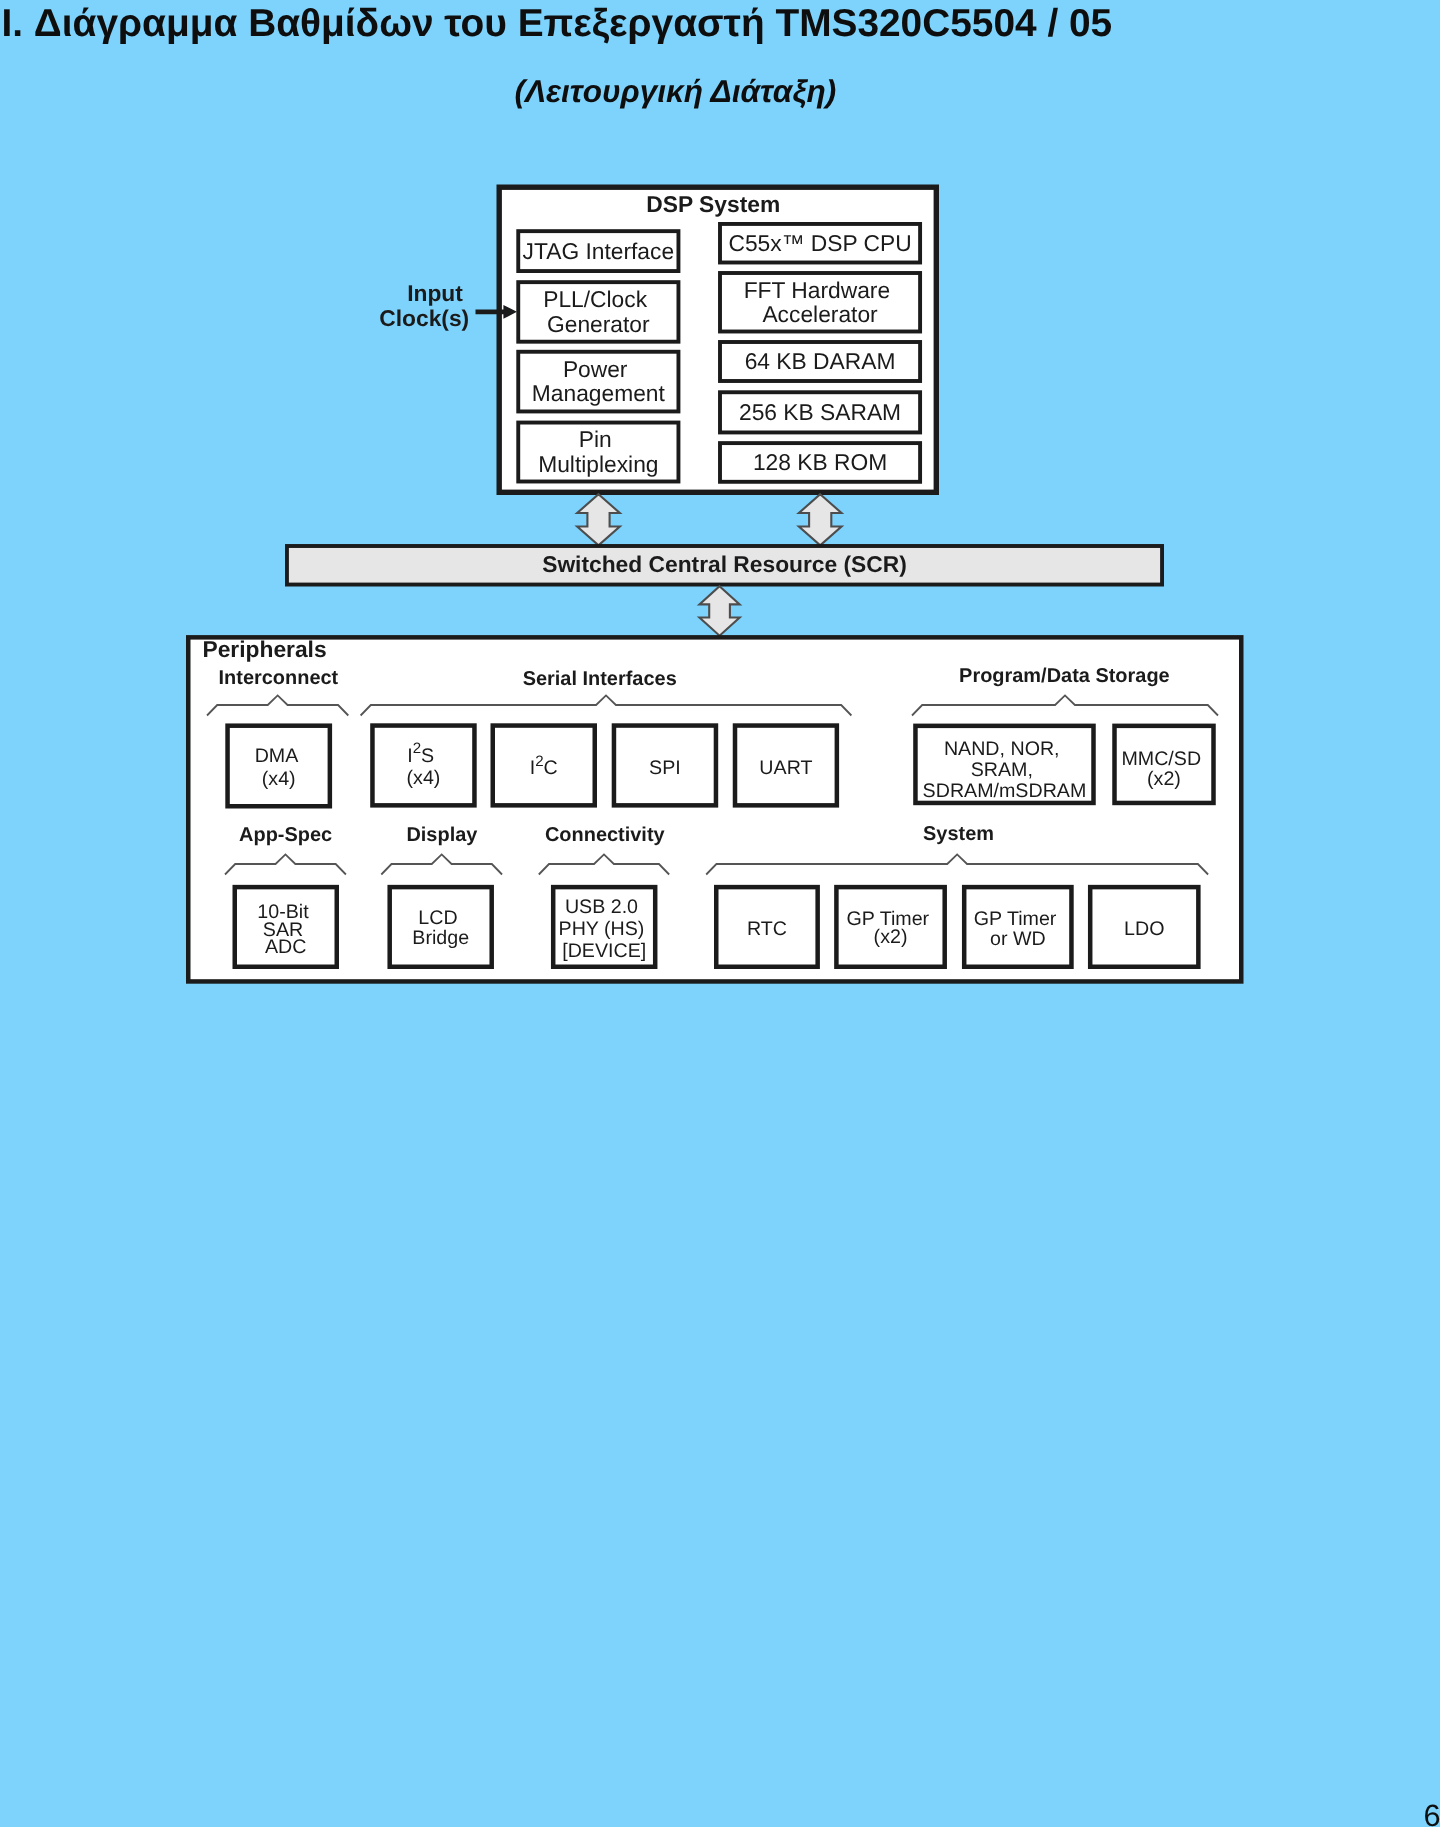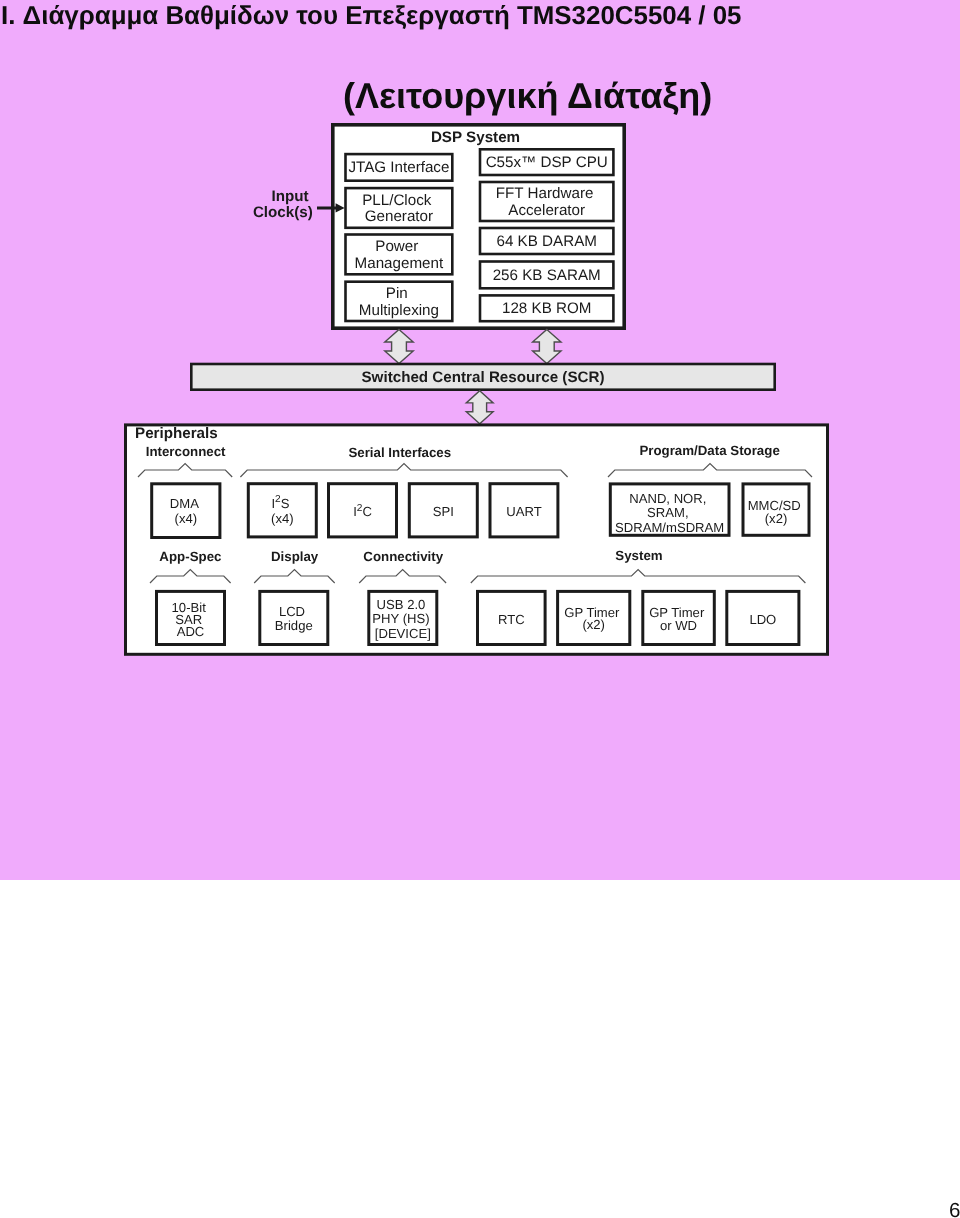--- a/index.html
+++ b/index.html
@@ -1,25 +1,25 @@
 <!DOCTYPE html>
 <html><head>
 <meta charset="utf-8">
 <title>TMS320C5504/05 Block Diagram</title>
 <style>
   html,body{margin:0;padding:0;}
   body{width:960px;height:1218px;background:#ffffff;overflow:hidden;
        font-family:"Liberation Sans",sans-serif;
        -webkit-font-smoothing:antialiased;text-rendering:geometricPrecision;}
-  #page{position:relative;width:960px;height:880px;background:#f0abfc;text-align:right;}
+  #page{position:relative;width:960px;height:1218px;background:#7dd3fc;text-align:right;}
 
   .doc-title{position:absolute;font-weight:bold;color:#0e0e0e;white-space:nowrap;
              font-family:"Liberation Sans",sans-serif;}
   #title-line1{left:1px;top:2px;font-size:25.9px;}
-  #title-line2{left:343px;top:75px;font-size:36px;}
+  #title-line2{left:343px;top:50px;font-size:21px;font-style:italic;}
 
   #page-number{position:absolute;left:949px;top:1199px;font-size:20.5px;color:#0f0f0f;
                font-family:"Liberation Sans",sans-serif;}
 
   #diagram{position:absolute;left:0;top:0;width:960px;height:700px;}
   #diagram text{font-family:"Liberation Sans",sans-serif;fill:#1b1b1b;}
   .bx-label{font-size:15.2px;}
   .hd-label{font-size:15.2px;font-weight:bold;}
   .sub-label{font-size:13.3px;font-weight:bold;}
   .px-label{font-size:13.1px;}

